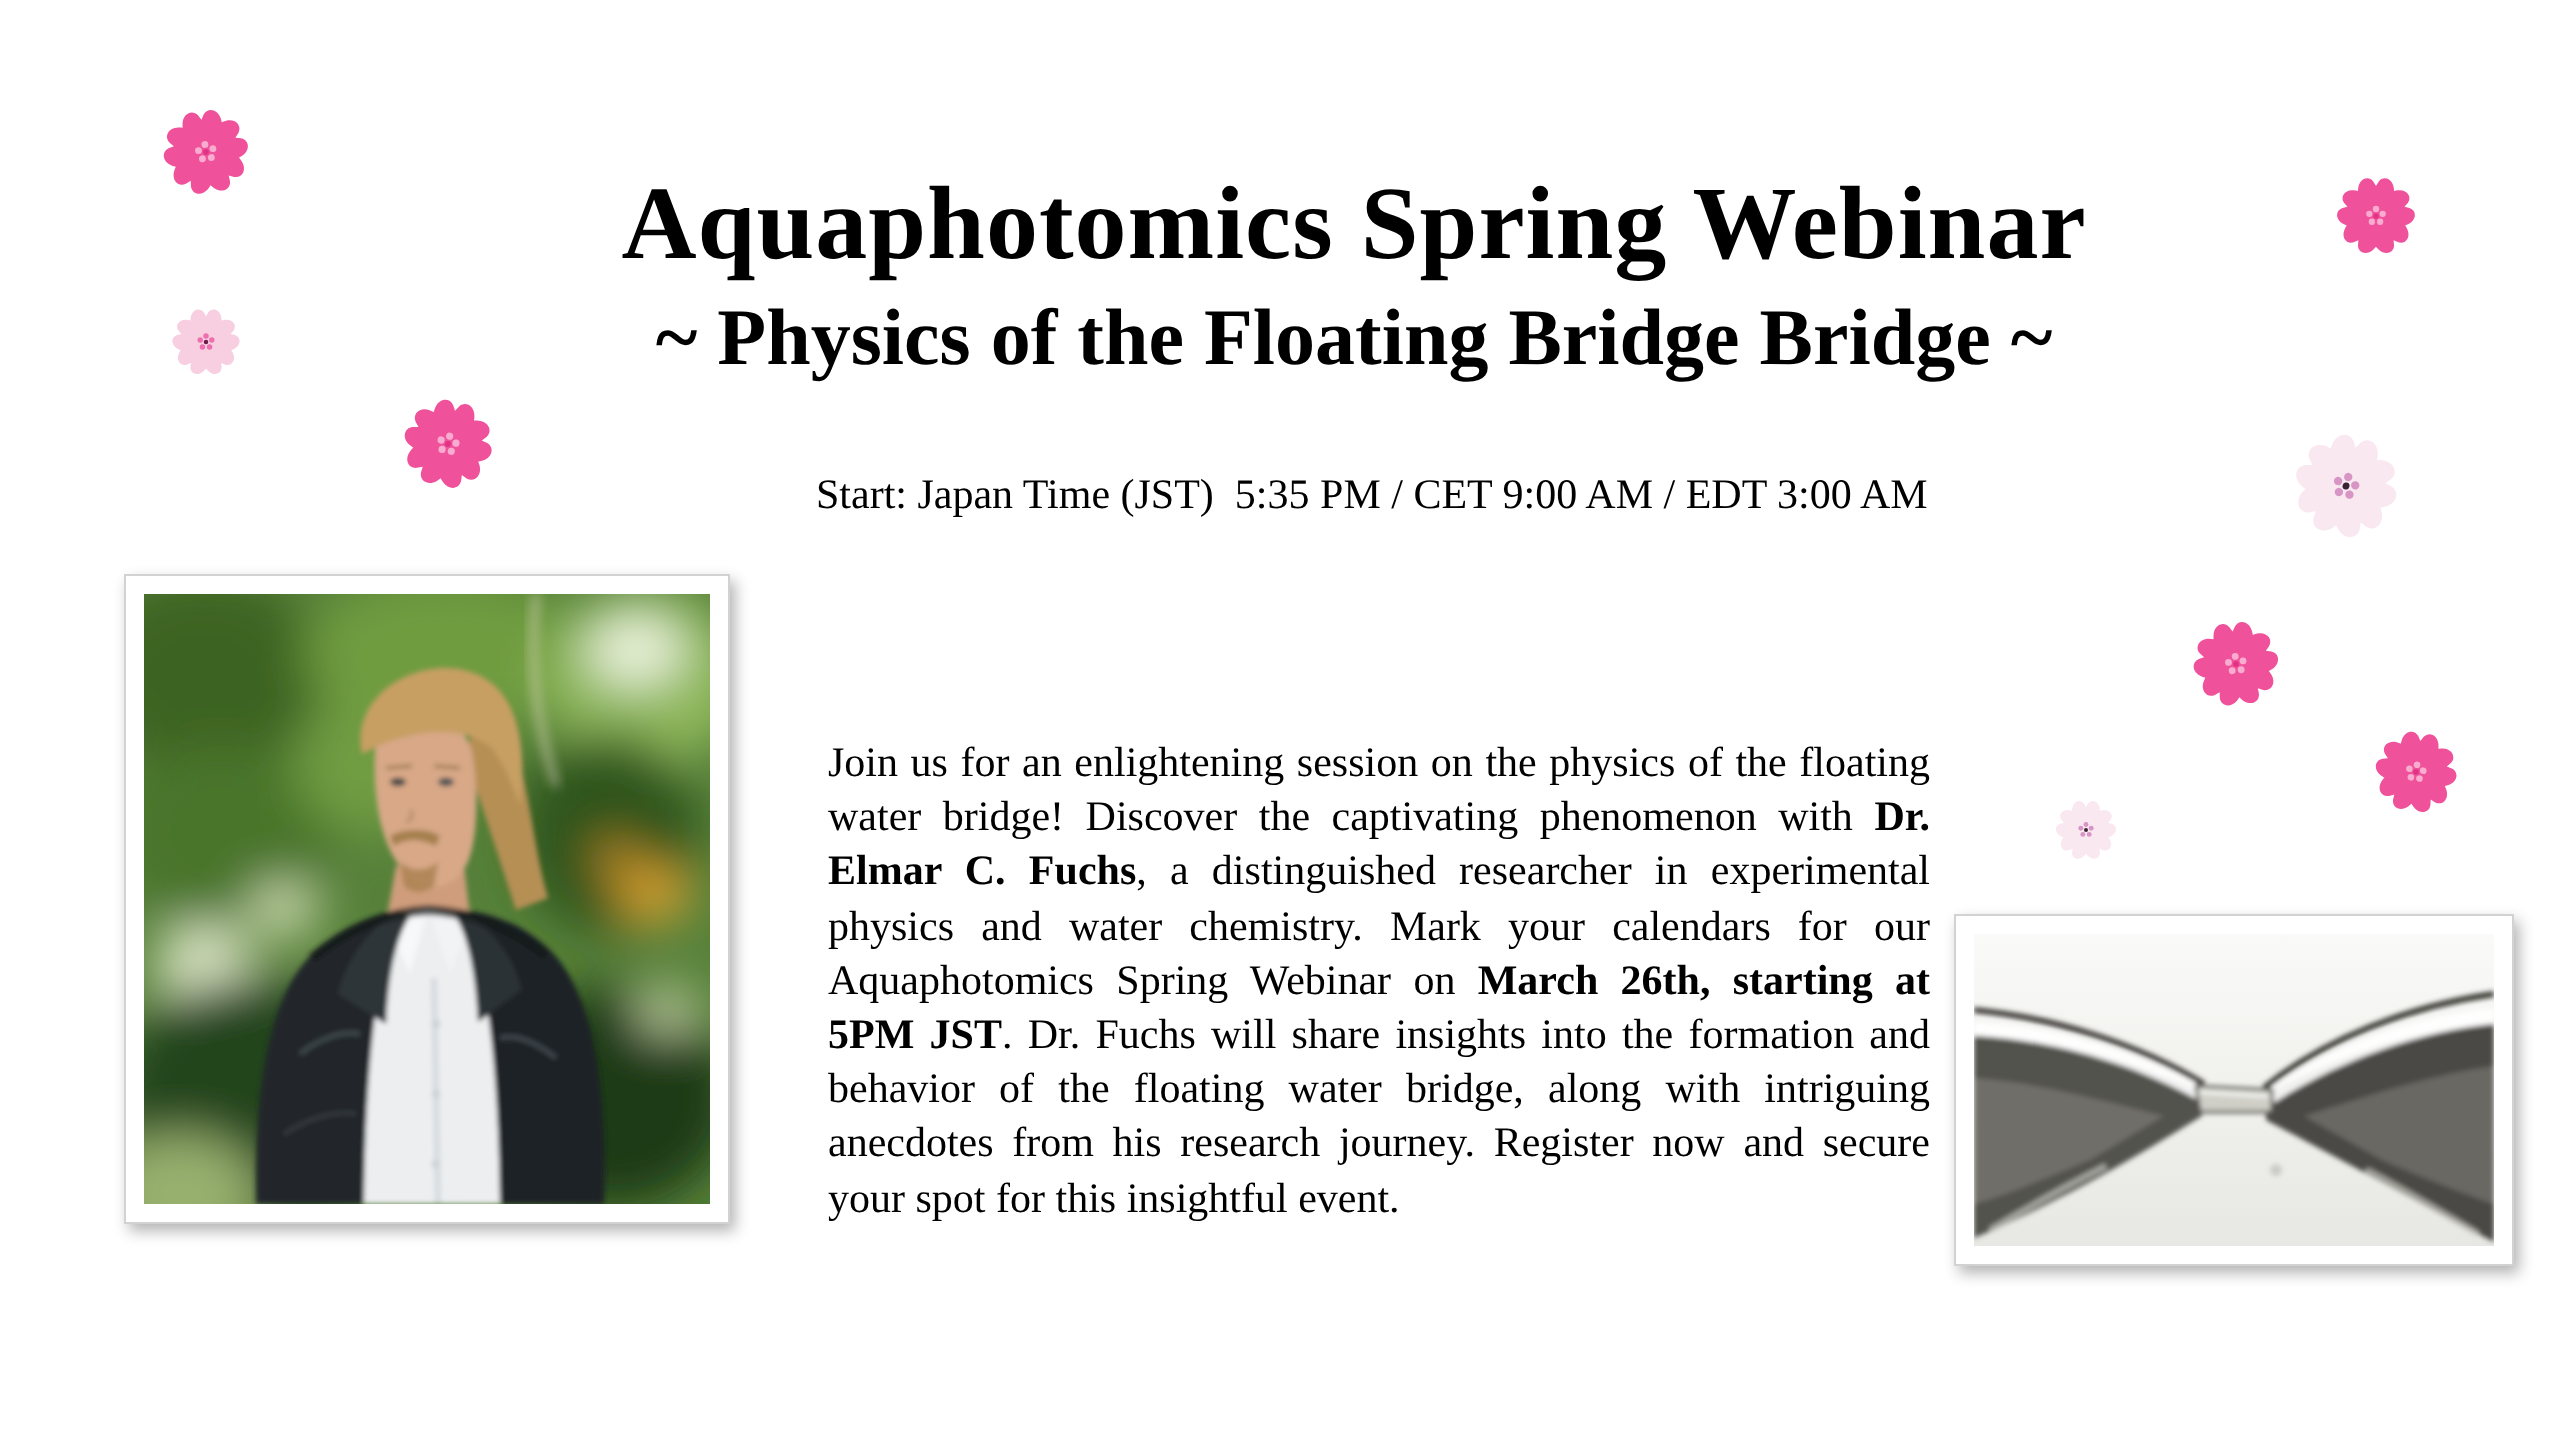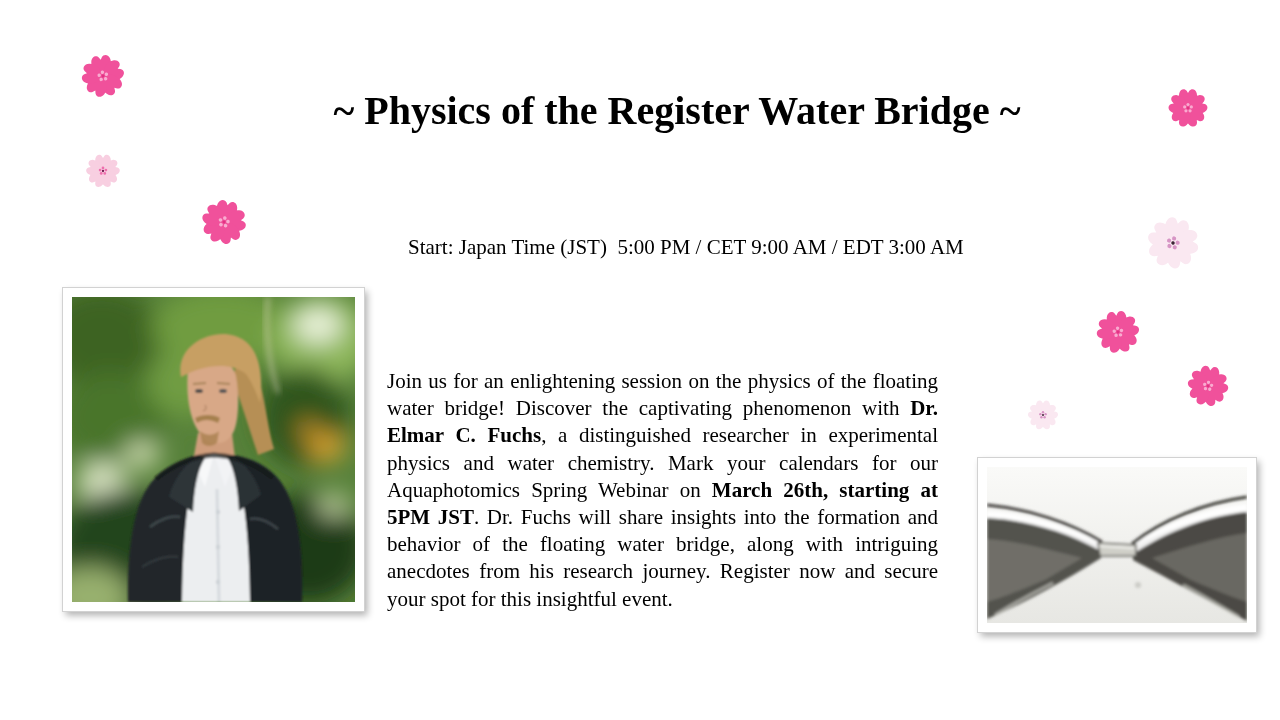--- a/index.html
+++ b/index.html
@@ -14,21 +14,21 @@
   .main-title  { font-size: 52px; font-weight: bold; line-height: 1.12; letter-spacing: 0.5px; }
   .sub-title   { font-size: 40px; font-weight: bold; line-height: 1.1; margin-top: 5px; }
 
   
   .schedule { position: absolute; left: 408px; top: 233px; font-size: 21px; }
   .schedule .line { line-height: 28px; margin-bottom: 14px; white-space: pre; }
   .schedule .line.bold { font-weight: bold; }
 
   
   .about {
-    position: absolute; left: 387px; top: 368px; width: 551px;
+    position: absolute; left: 414px; top: 368px; width: 551px;
     font-size: 21px; line-height: 27.2px; text-align: justify;
   }
 
   
   .photo-frame {
     position: absolute; background: #ffffff; border: 1px solid #d2d2d2;
     padding: 9px; box-shadow: 2.5px 3.5px 7px rgba(0,0,0,0.30);
   }
   .photo-frame svg { display: block; width: 100%; height: 100%; }
   .frame-speaker { left: 62px;  top: 287px; width: 303px; height: 325px; }
@@ -103,25 +103,26 @@
         <use href="#sakura"></use>
       </svg>
     </div>
   <div class="flower flower--xpale" style="left:1026px;top:398px; width:34px; height:34px;">
       <svg>
         <use href="#sakura"></use>
       </svg>
     </div>
 
   <div class="title-block">
-    <div class="sub-title">~ Physics of the Register Water Bridge ~</div>
+    <div class="main-title">Aquaphotomics Spring Webinar</div>
+    <div class="sub-title">~ Physics of the Floating Bridge Bridge ~</div>
   </div>
 
   <div class="schedule">
-    <div class="line">Start: Japan Time (JST)  5:00 PM / CET 9:00 AM / EDT 3:00 AM</div>
+    <div class="line">Start: Japan Time (JST)  5:35 PM / CET 9:00 AM / EDT 3:00 AM</div>
   </div>
 
   <div class="about"><span>Join us for an enlightening session on the physics of the floating water bridge! Discover the captivating phenomenon with </span><b>Dr. Elmar C. Fuchs</b><span>, a distinguished researcher in experimental physics and water chemistry. Mark your calendars for our Aquaphotomics Spring Webinar on </span><b>March 26th, starting at 5PM JST</b><span>. Dr. Fuchs will share insights into the formation and behavior of the floating water bridge, along with intriguing anecdotes from his research journey. Register now and secure your spot for this insightful event.</span></div>
 
   <div class="photo-frame frame-speaker">
     <svg viewBox="0 0 283 305" preserveAspectRatio="none">
       <defs>
         <filter id="pb12" x="-40%" y="-40%" width="180%" height="180%">
             <feGaussianBlur stdDeviation="12"></feGaussianBlur>
           </filter>

